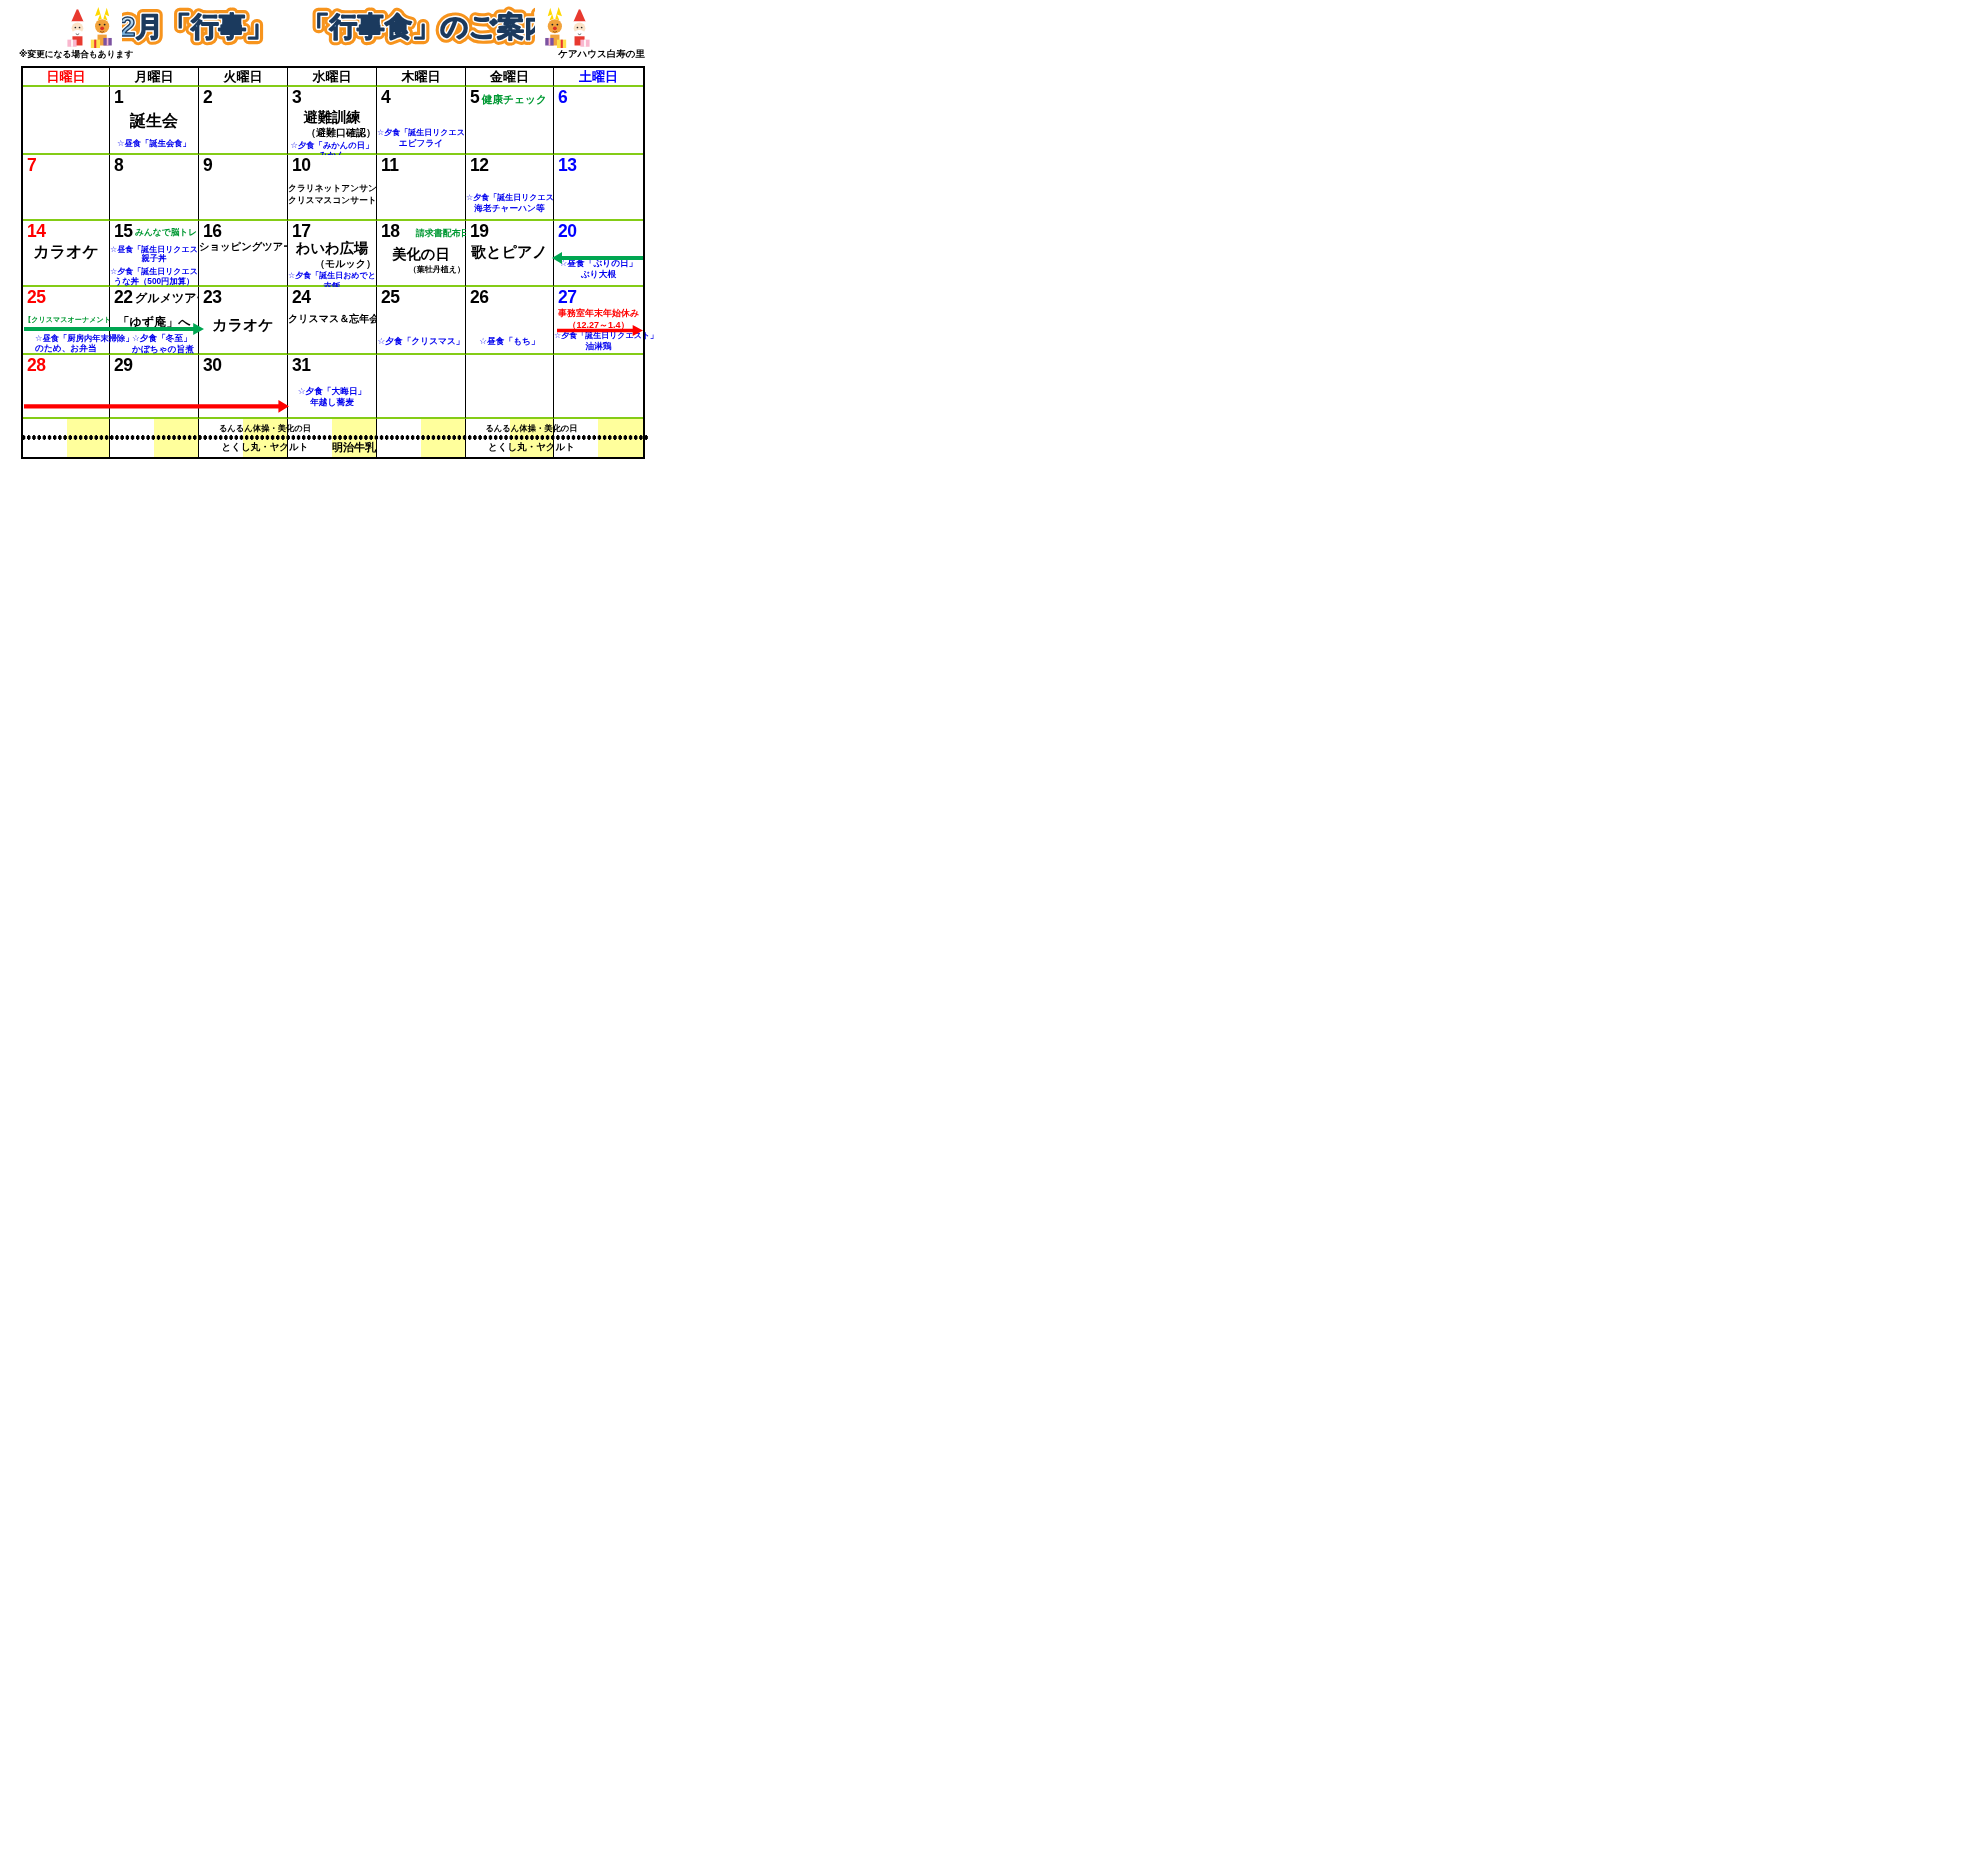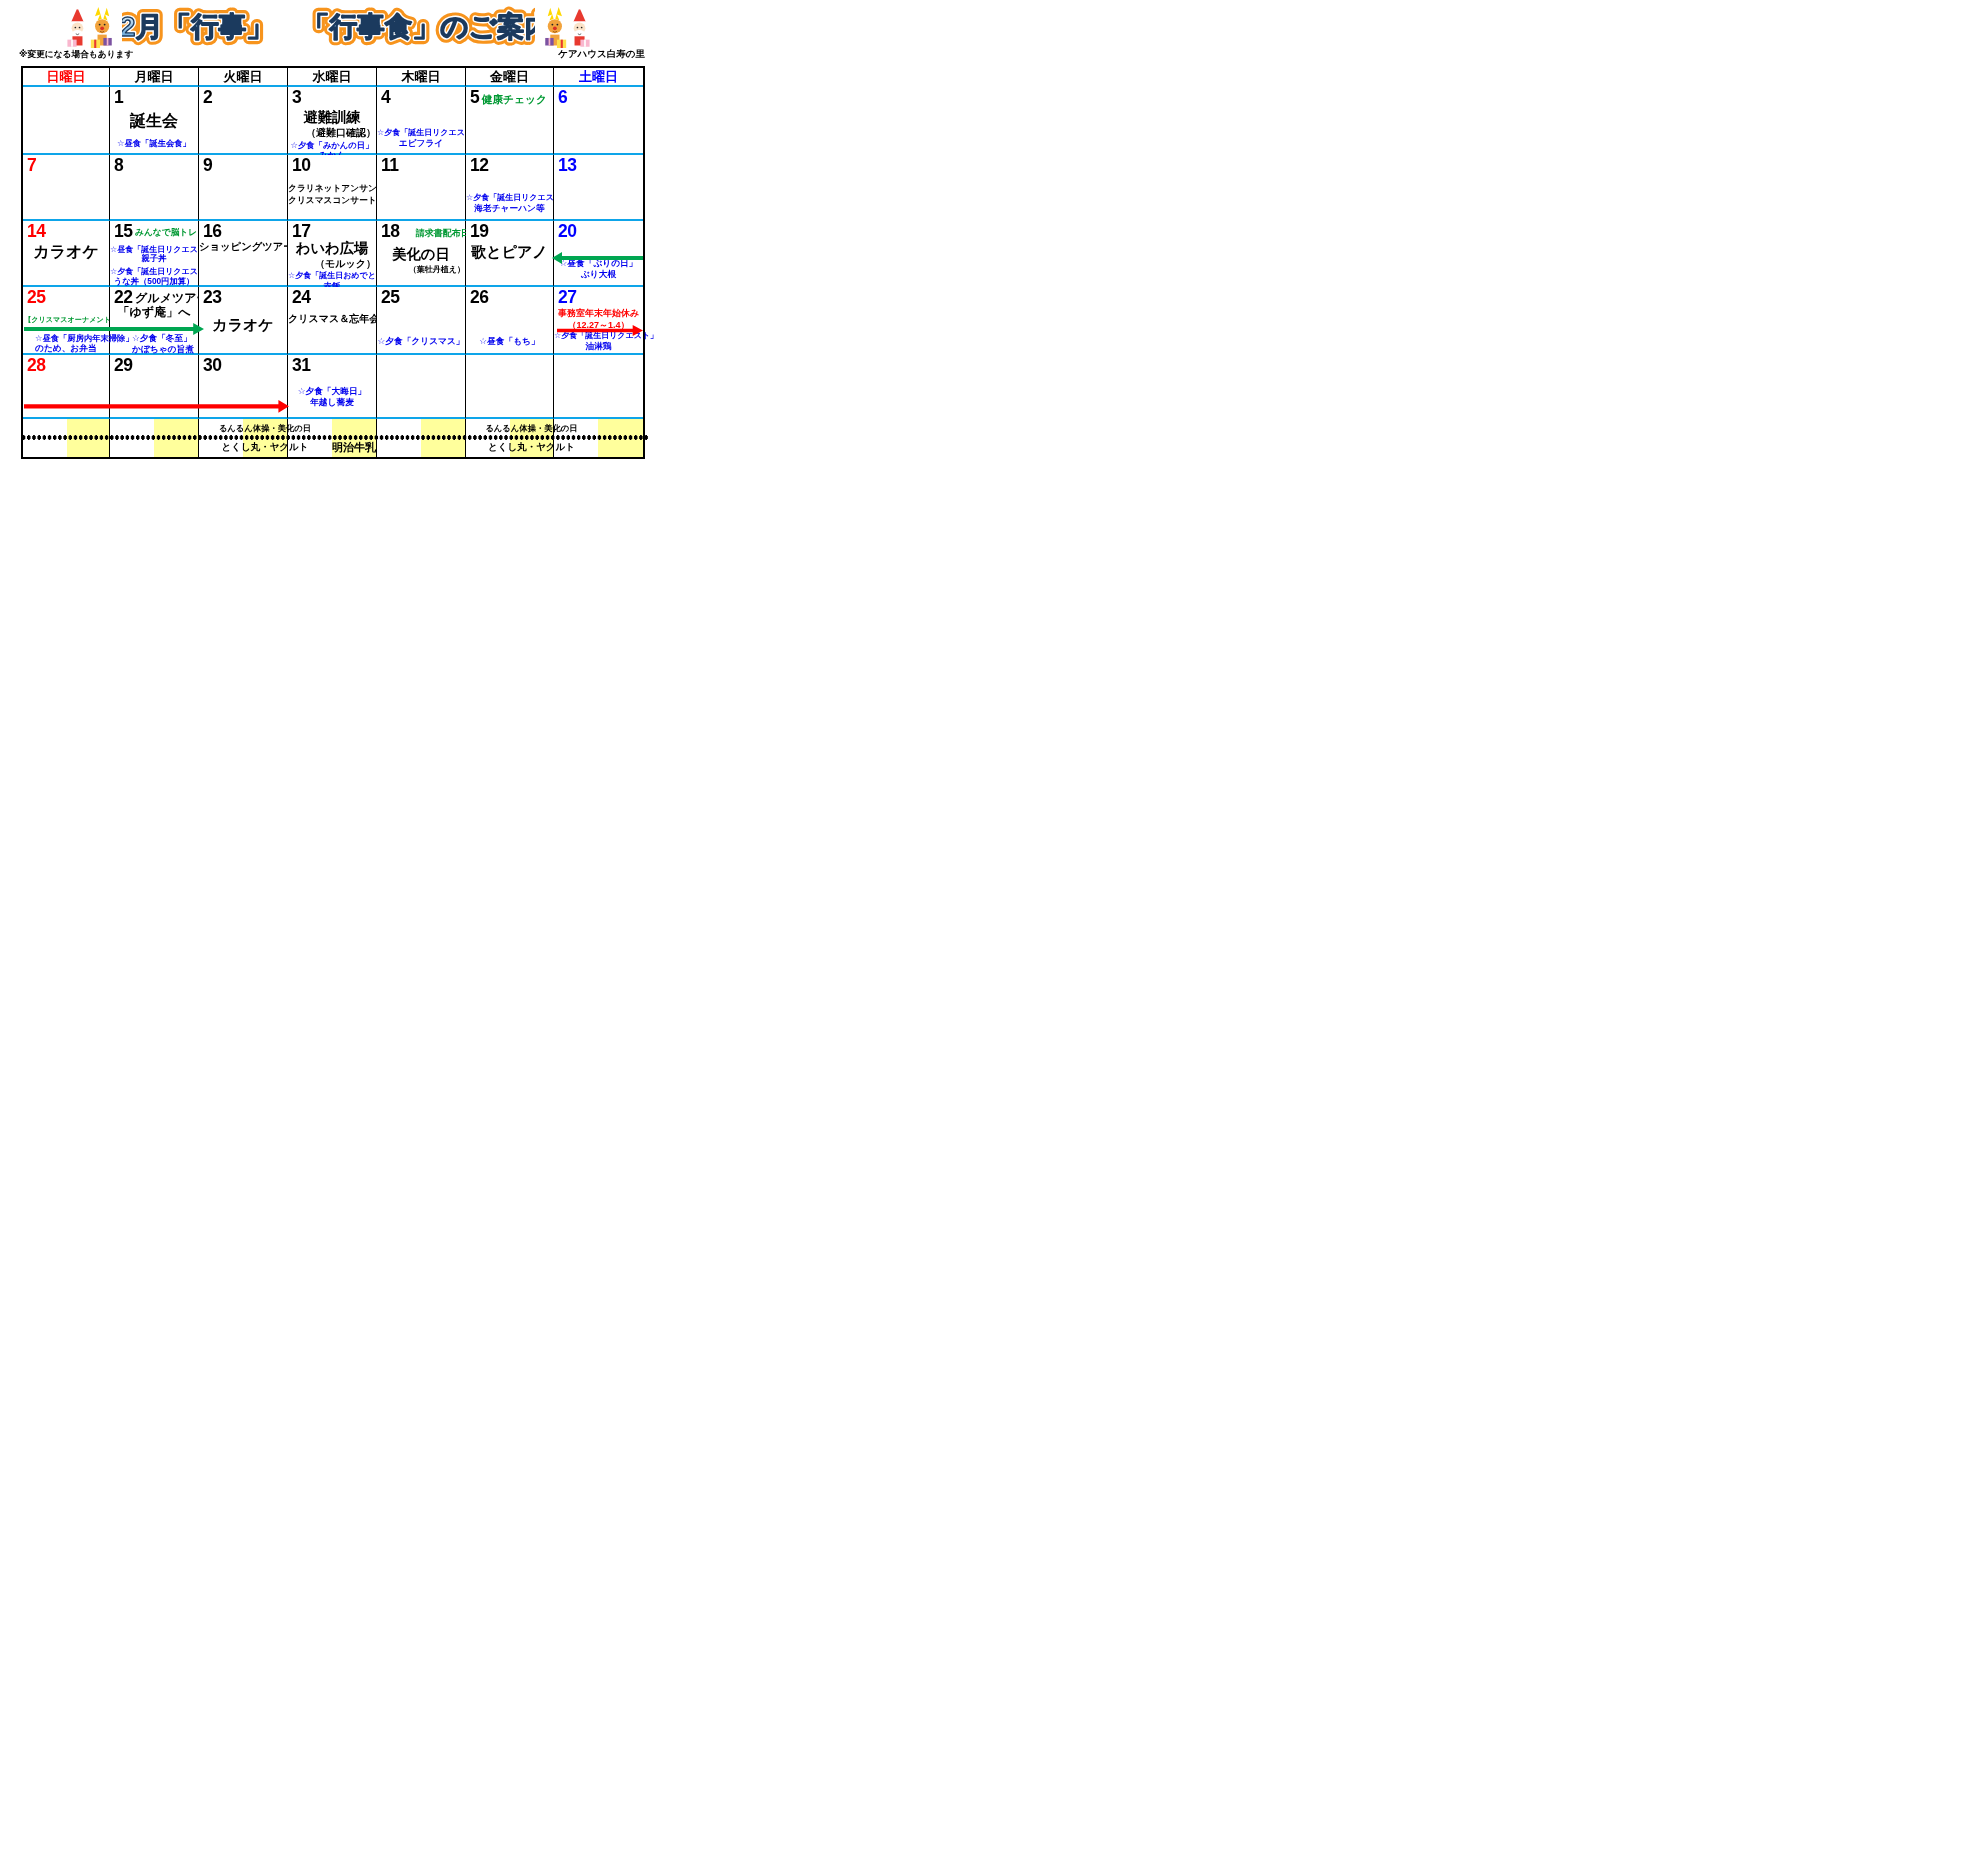--- a/index.html
+++ b/index.html
@@ -10,21 +10,21 @@
   .title-row{position:absolute;left:0;top:2.4px;width:100%;display:flex;justify-content:center;align-items:center;gap:5.6px;}
   .title-svg text{font-family:"Liberation Sans","DejaVu Sans",sans-serif;font-weight:bold;}
   .note{position:absolute;left:19px;top:49px;font-size:8.7px;color:#000;}
   .facility{position:absolute;right:12px;top:48px;font-size:9.5px;color:#000;}
 
   
   .cal{position:absolute;left:21px;top:66px;display:grid;box-sizing:content-box;
        grid-template-columns:87px 89px 89px 89px 89px 88px 89px;
        grid-template-rows:19px 68px 66px 66px 68px 64px 18.7px 19px;
        border:2.4px solid #000;background:#fff;}
-  .c{position:relative;display:flex;flex-direction:column;border-right:1.2px solid #000;border-bottom:2px solid #0ea5e9;overflow:visible;background:#fff;}
+  .c{position:relative;display:flex;flex-direction:column;border-right:1.2px solid #000;border-bottom:2px solid #84cc16;overflow:visible;background:#fff;}
   .c.last{border-right:none;}
   .c.nbb{border-bottom:none;margin-left:44px;}
   .hc{align-items:center;justify-content:center;flex-direction:row;font-size:13px;}
   .sun{color:#FF0000;} .sat{color:#0000FF;}
   .fy{background:#FFFF9C;align-items:center;justify-content:center;flex-direction:row;}
 
   .numrow{display:flex;align-items:flex-start;gap:2.4px;padding:1.6px 0 0 4px;}
   .num{font-size:17.5px;line-height:1;letter-spacing:-0.4px;}
   .tag{color:#009933;font-size:9.5px;margin-top:4px;}
   .act{text-align:center;line-height:1.15;color:#000;}
@@ -301,21 +301,21 @@
       <div class="numrow">
           <span class="num sun">25</span>
         </div>
       <div class="tag nw" style="font-size:7.1px;margin-top:8.7px;padding-left:1.2px">【クリスマスオーナメントを探せ】</div>
     </div>
     <div class="c">
       <div class="numrow">
           <span class="num">22</span>
         <span class="act nw" style="font-size:12px;margin-top:3.2px">グルメツアー</span>
         </div>
-      <div class="act nw" style="font-size:12px;margin-top:0">「ゆず庵」へ</div>
+      <div class="act nw" style="font-size:12px;margin-top:10px">「ゆず庵」へ</div>
     </div>
     <div class="c">
       <div class="numrow">
           <span class="num">23</span>
         </div>
       <div class="act" style="font-size:15px;margin-top:9.5px">カラオケ</div>
     </div>
     <div class="c">
       <div class="numrow">
           <span class="num">24</span>

